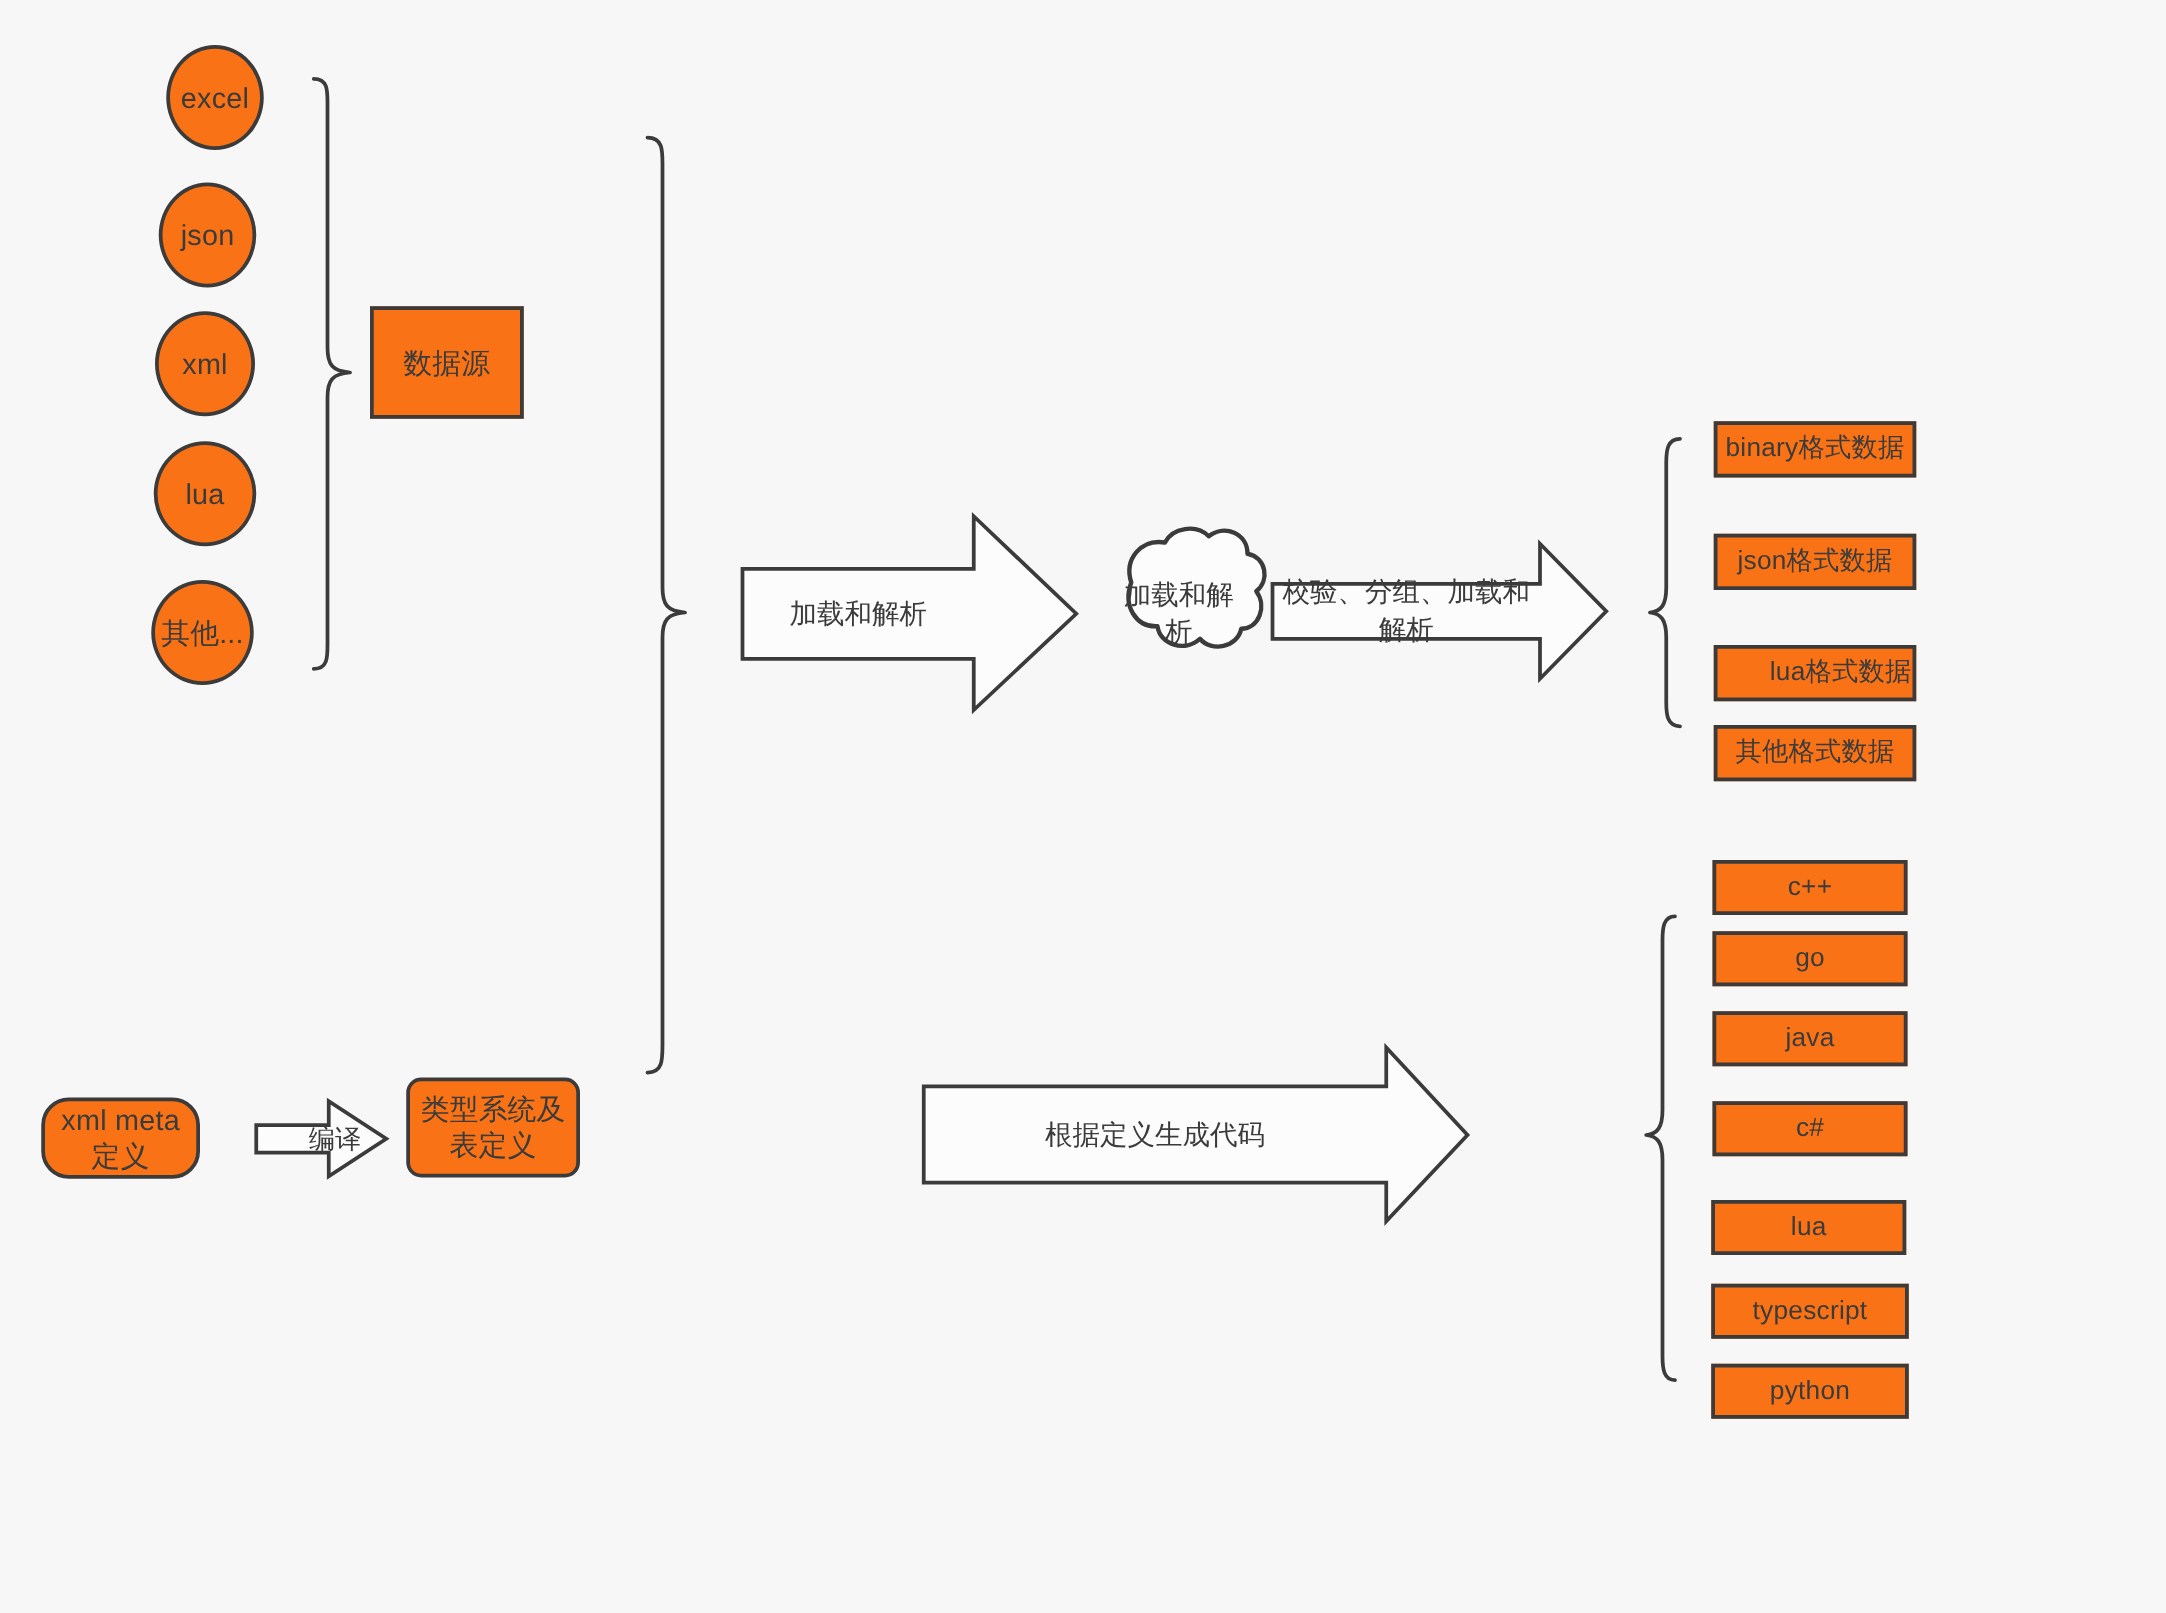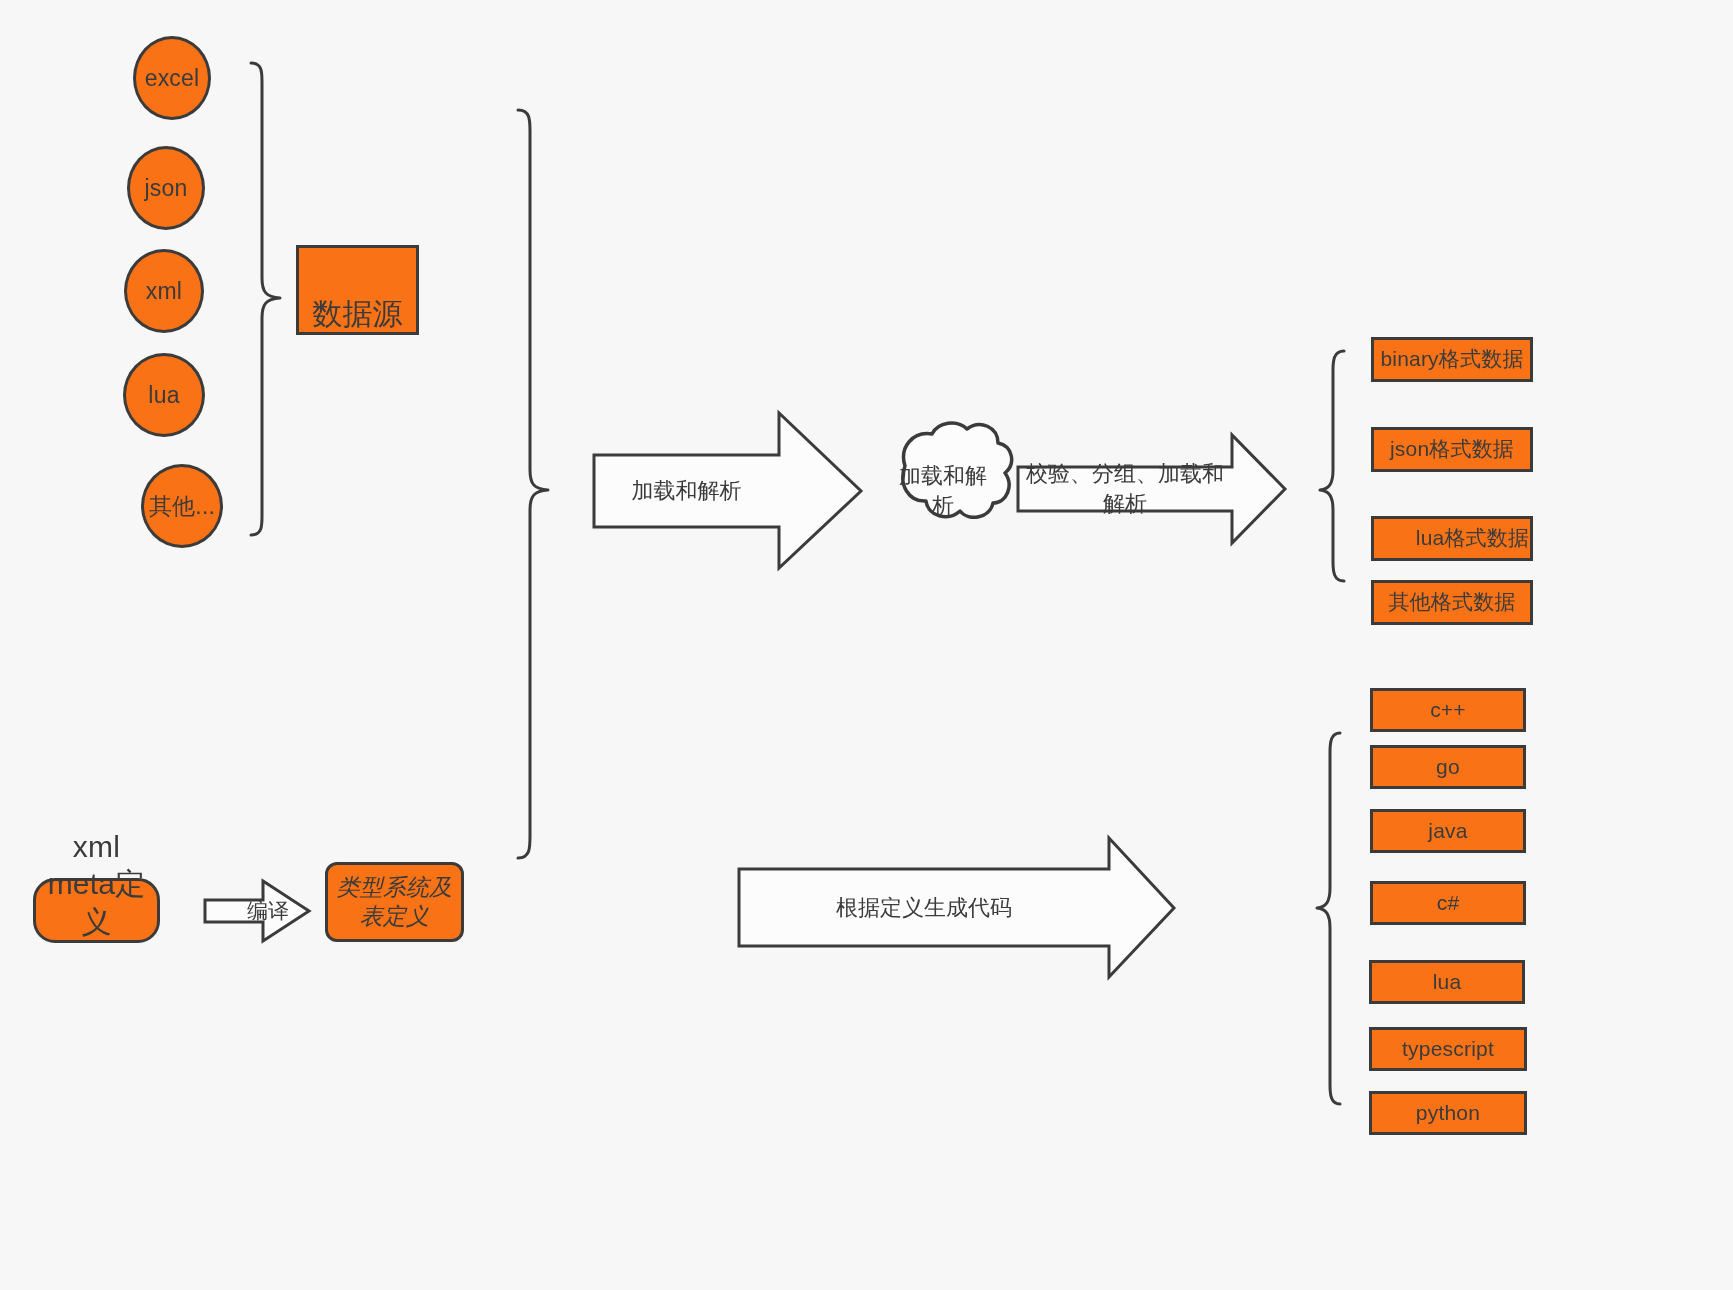--- a/index.html
+++ b/index.html
@@ -32,22 +32,21 @@
     background: #f97316;
     border: 3px solid #3b3b3b;
     line-height: 1.25;
     letter-spacing: 0.2px;
   }
   .ellipse {
     border-radius: 50%;
     font-size: 23px;
   }
   .rect {
-    font-size: 30px;
-    align-items: flex-end;
+    font-size: 23px;
   }
   .rect-small {
     font-size: 21px;
     border-width: 3px;
   }
   .rect-round {
     border-radius: 12px;
     font-size: 23px;
   }
   .arrow-label {
@@ -160,38 +159,38 @@
 </div>
 <div class="node ellipse" style="left:127px; top:146px; width:78px; height:84px;">
   <span>json</span>
 </div>
 <div class="node ellipse" style="left:124px; top:249px; width:80px; height:84px;">
   <span>xml</span>
 </div>
 <div class="node ellipse" style="left:123px; top:353px; width:82px; height:84px;">
   <span>lua</span>
 </div>
-<div class="node ellipse" style="left:121px; top:464px; width:82px; height:84px;margin-left:20px;">
+<div class="node ellipse" style="left:121px; top:464px; width:82px; height:84px;">
   <span>其他...</span>
 </div>
 
 <div class="node rect" style="left:296px; top:245px; width:123px; height:90px;">
   <span>数据源</span>
 </div>
 
 <div class="node rect" style="left:33px; top:878px; width:127px; height:65px; padding:0 6px;border-radius:22px;">
   <span>xml meta定义</span>
 </div>
 
 <svg style="position:absolute; left:203px; top:876px;" width="110" height="70" viewBox="0 0 110 70">
   <path class="arrow-shape" d="M 2 24 L 60 24 L 60 5 L 106 35 L 60 65 L 60 46 L 2 46 Z"></path>
 </svg>
 <div class="arrow-label small" style="left:220px; top:876px; width:96px; height:70px;">编译</div>
 
-<div class="node rect-round" style="left:325px; top:862px; width:139px; height:80px; padding:0 8px;font-style:italic;">
+<div class="node rect-round" style="left:325px; top:862px; width:139px; height:80px; padding:0 8px;">
   <span>类型系统及表定义</span>
 </div>
 
 <div class="arrow-label" style="left:594px; top:455px; width:185px; height:72px;">加载和解析</div>
 
 <div class="arrow-label" style="left:889px; top:455px; width:108px; height:72px;">加载和解析</div>
 
 <div class="arrow-label" style="left:1018px; top:467px; width:214px; height:44px;">校验、分组、加载和解析</div>
 
 <div class="arrow-label" style="left:739px; top:869px; width:370px; height:77px;">根据定义生成代码</div>

